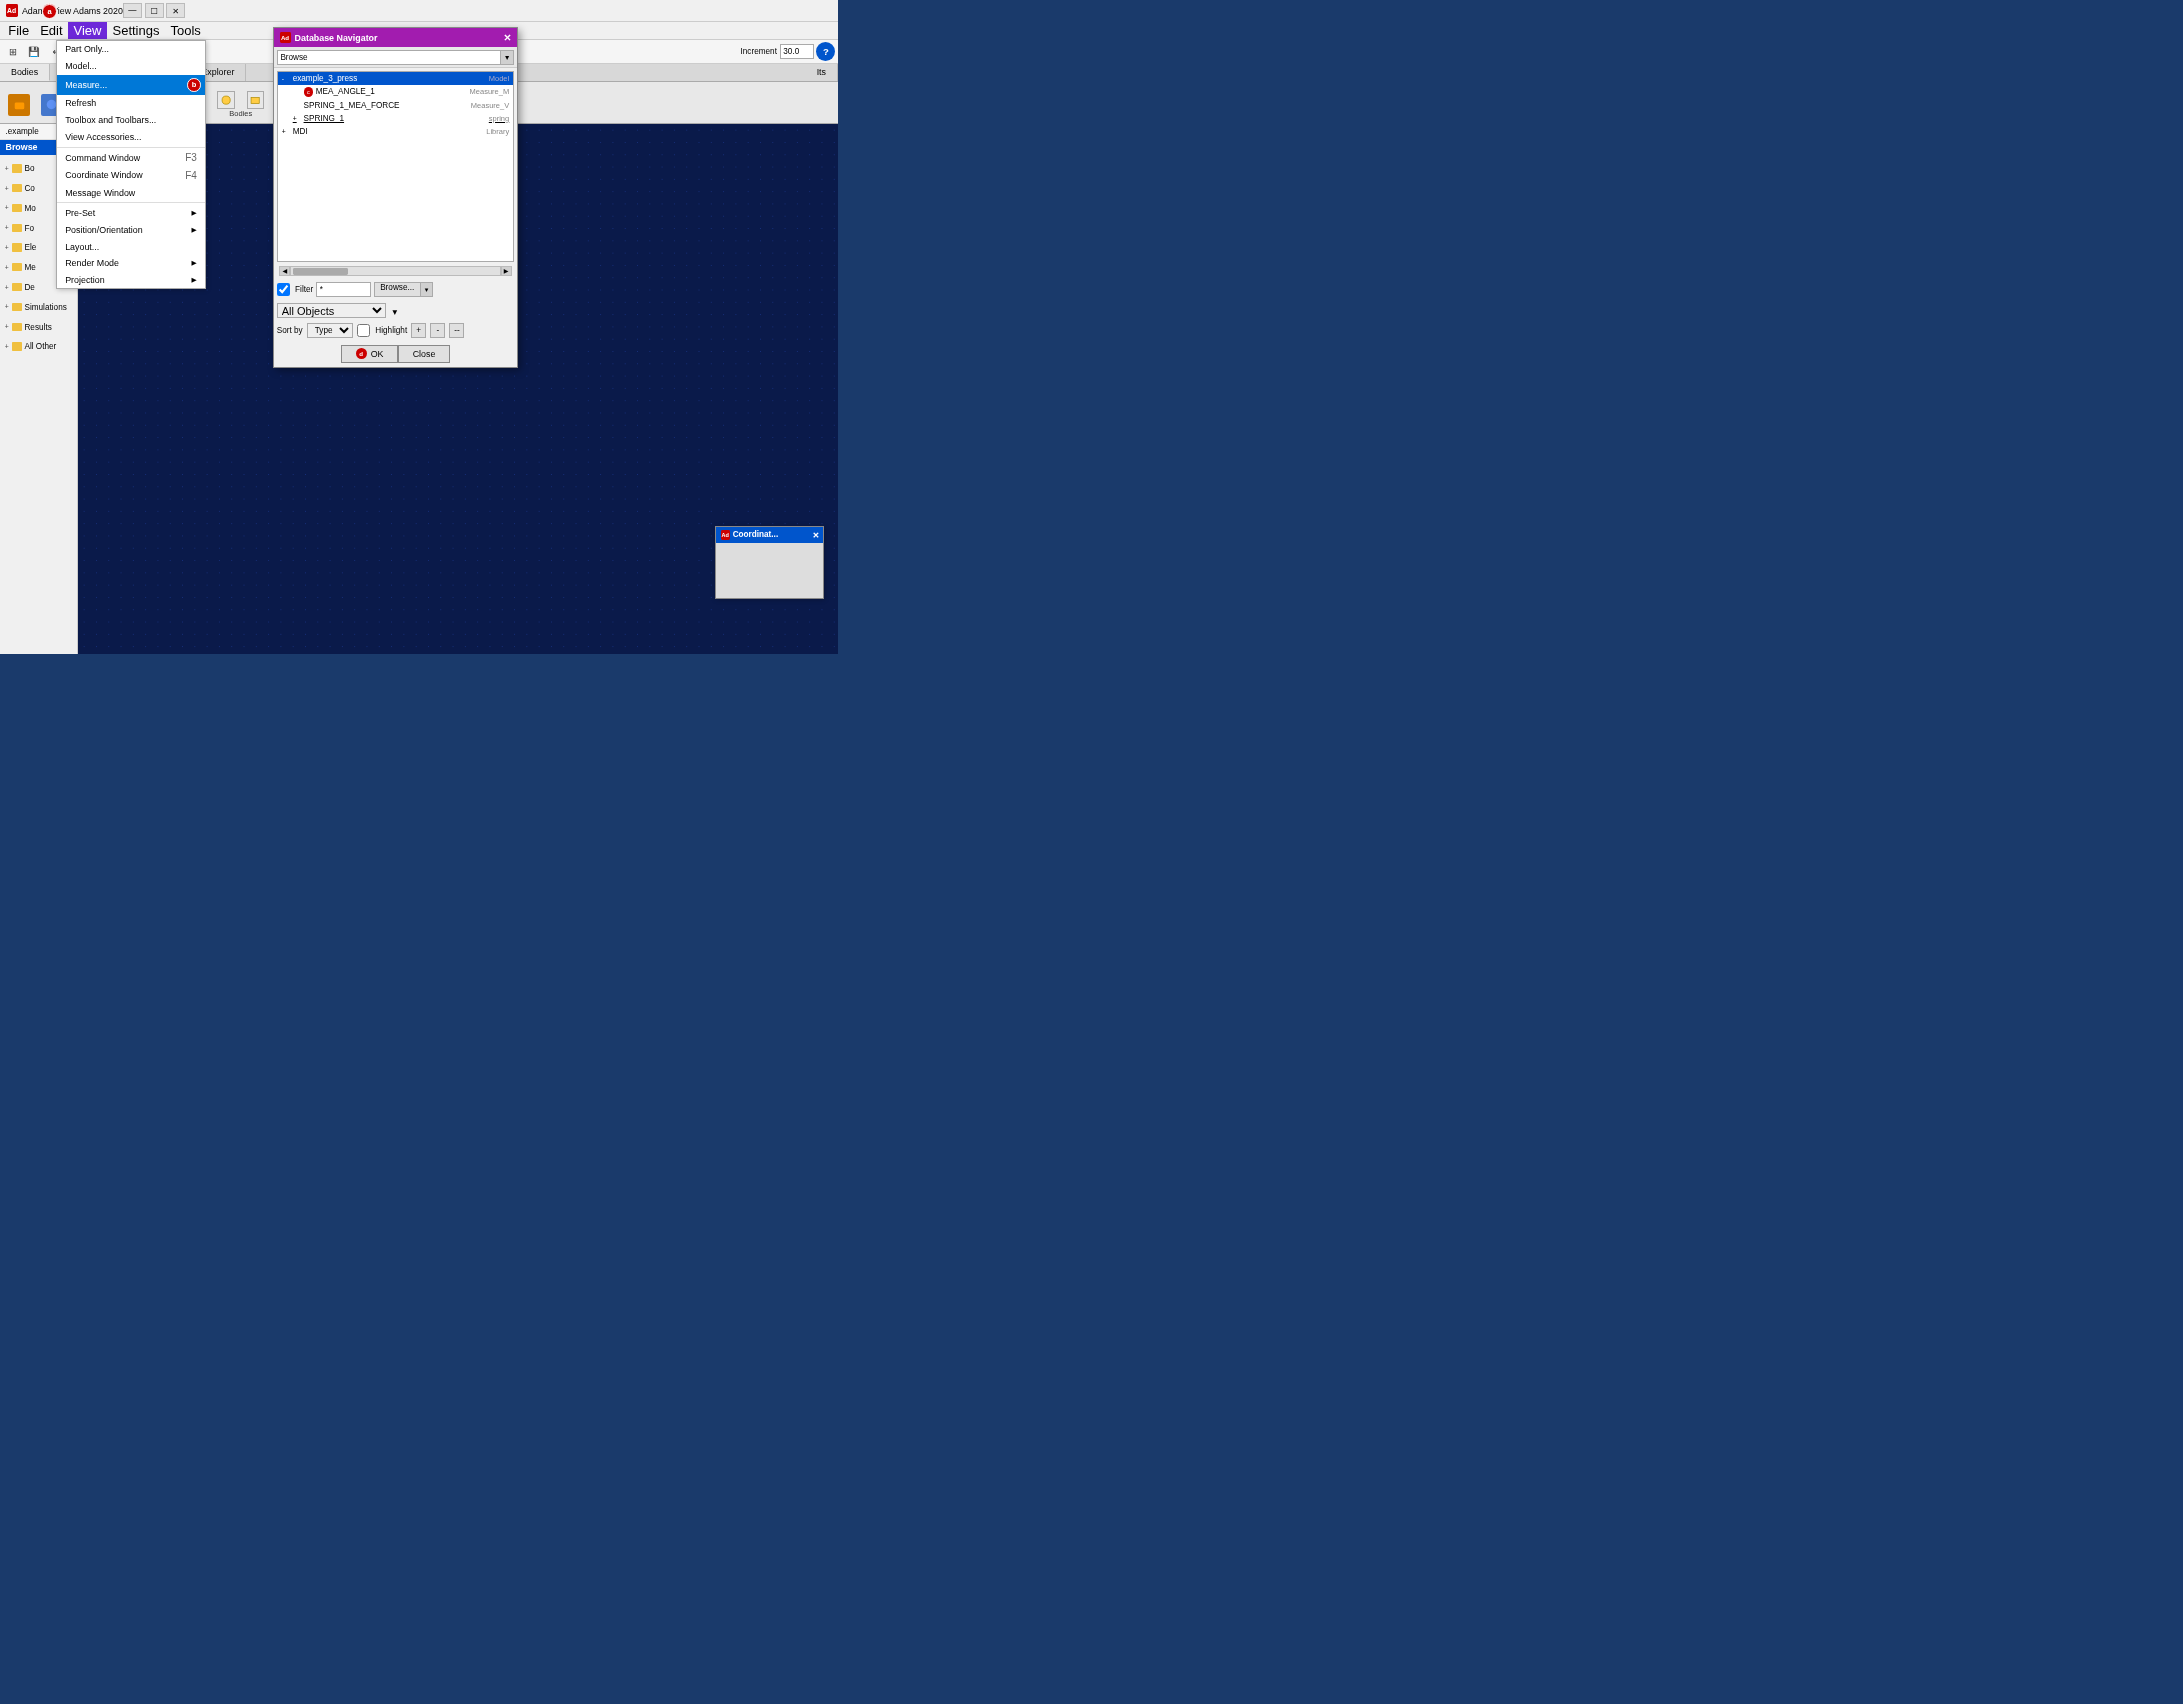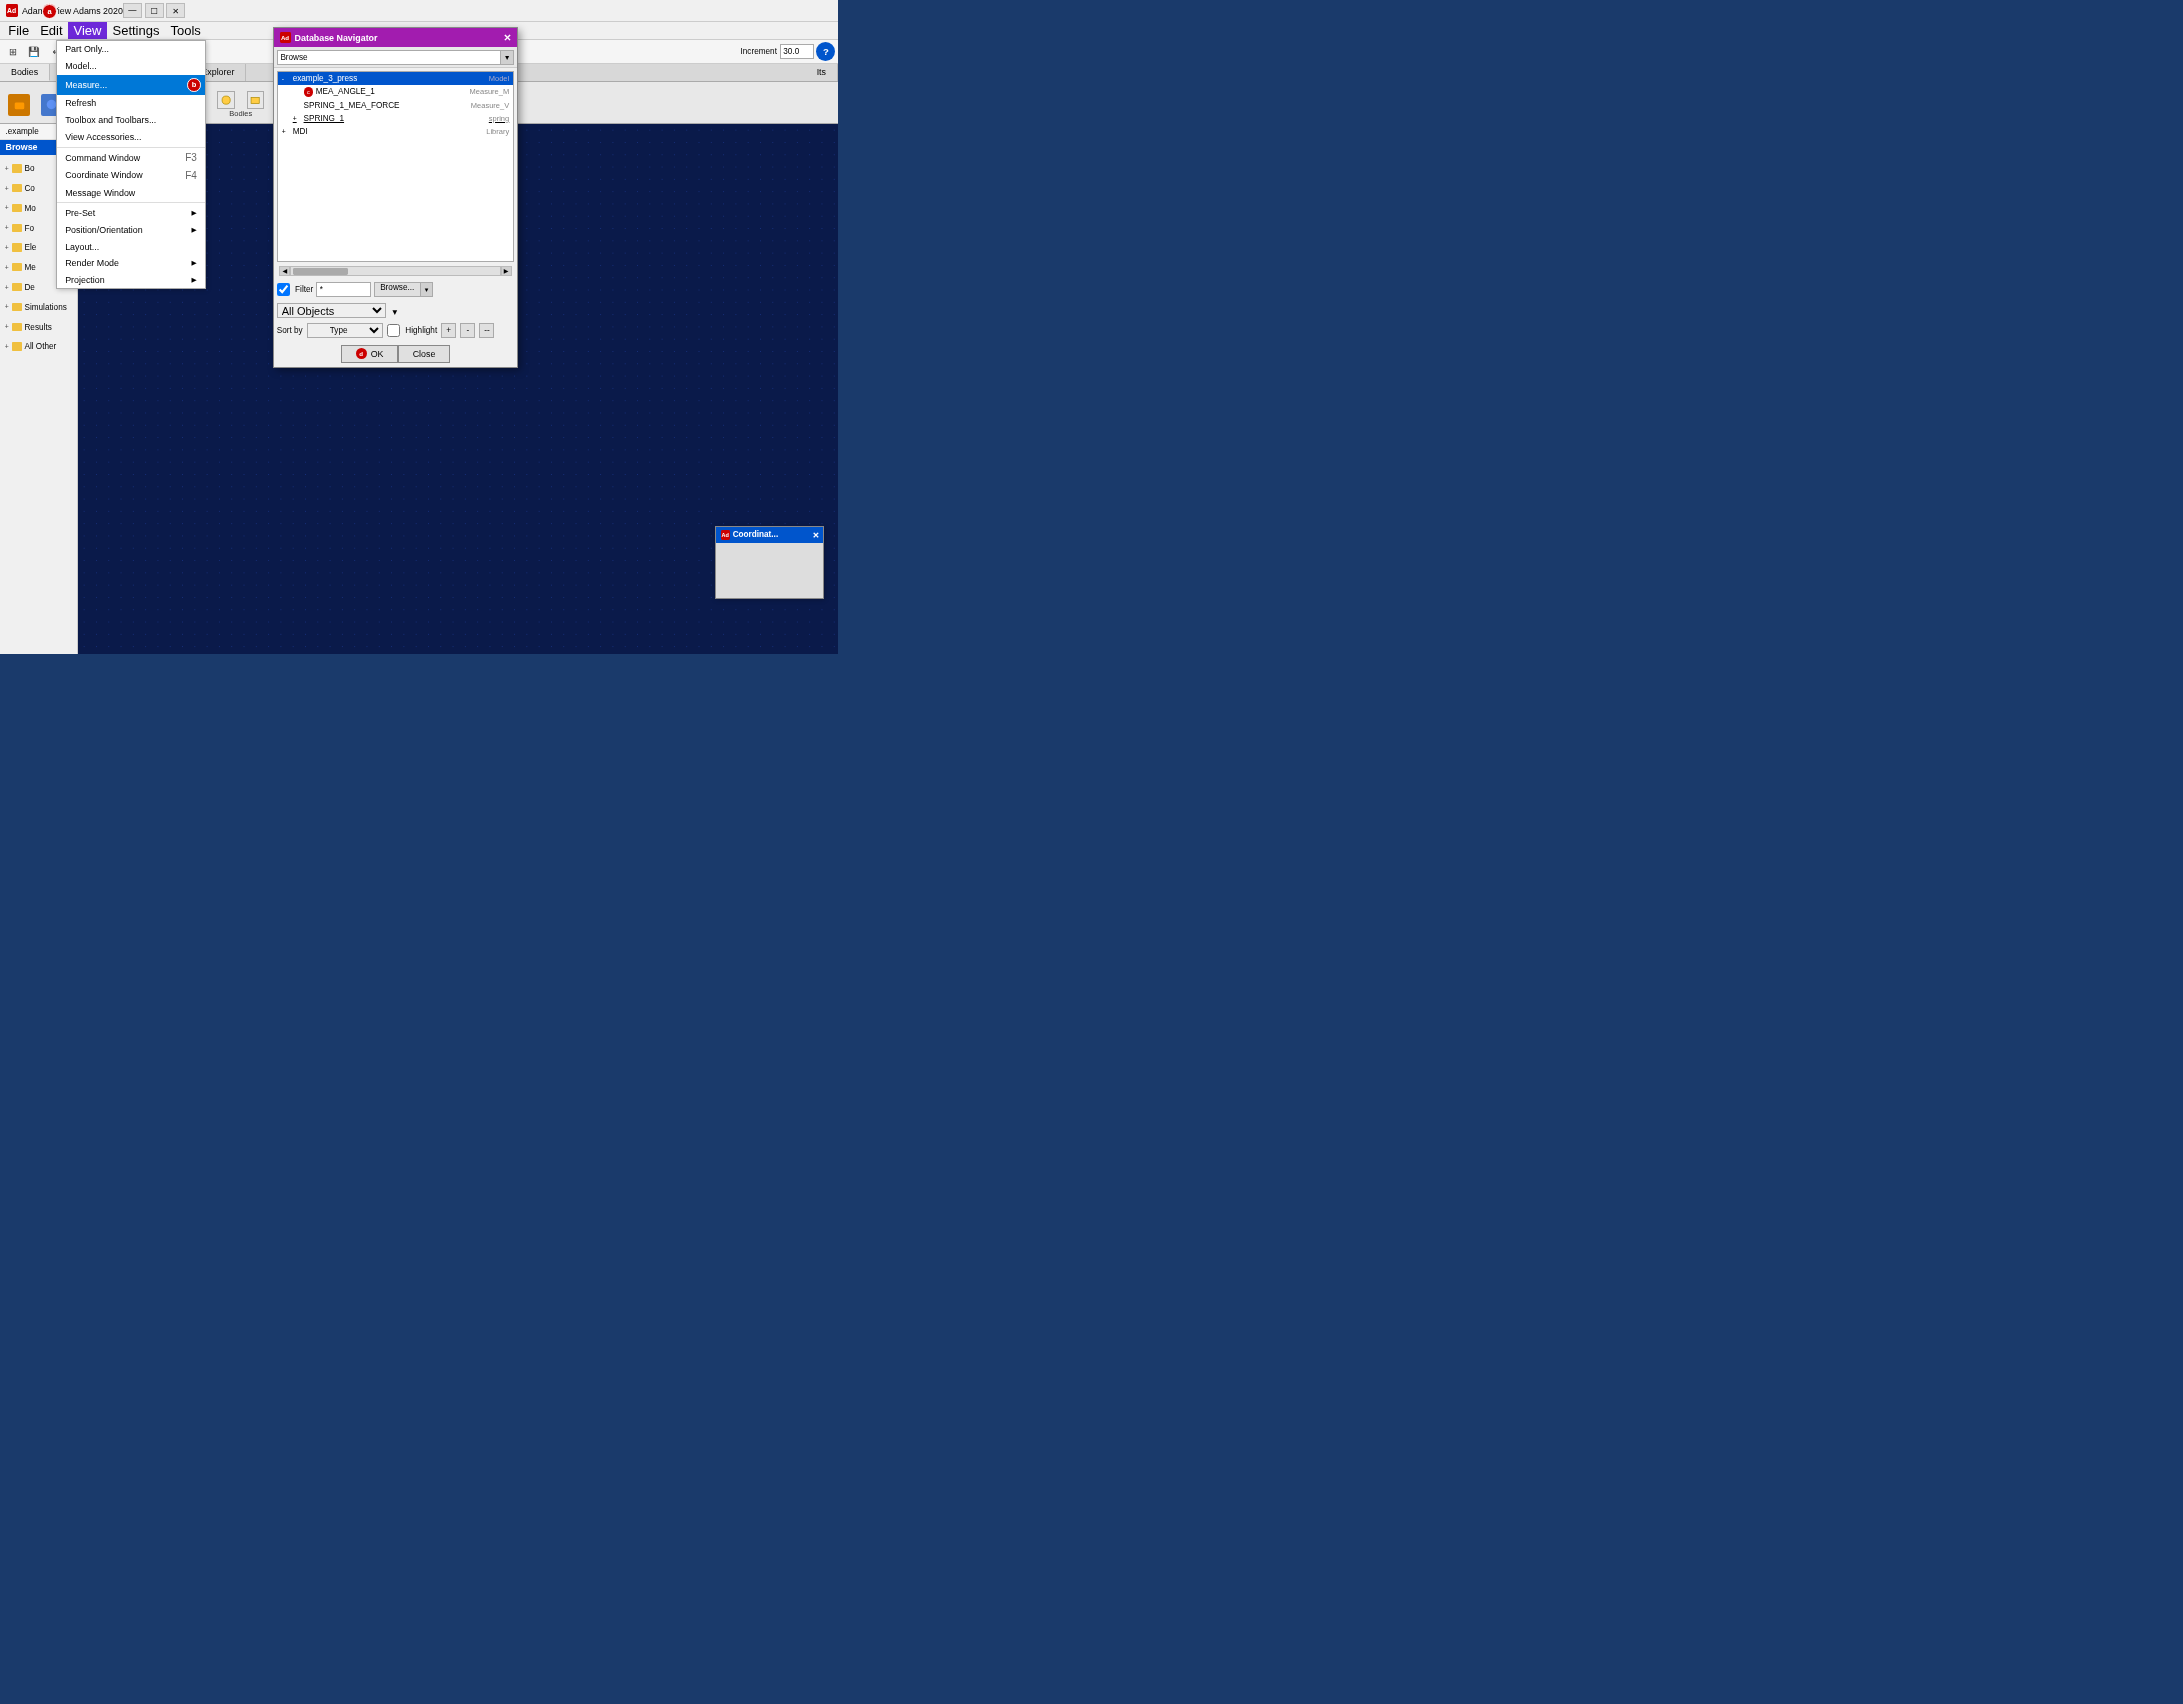--- a/index.html
+++ b/index.html
@@ -431,21 +431,21 @@
     .db-sort-row {
       display: flex;
       align-items: center;
       padding: 2.7px;
       gap: 4.1px;
       font-size: 8.2px;
     }
     .db-sort-select {
       height: 15px;
       border: 0.7px solid #aaa;
-      padding: 0 18px;
+      padding: 0 3px;
       font-size: 8.2px;
     }
     .db-highlight-check {
       margin-right: 1.4px;
     }
     .db-sort-btn {
       width: 15px; height: 15px;
       background: #e0e0e0;
       border: 0.7px solid #aaa;
       cursor: pointer;

